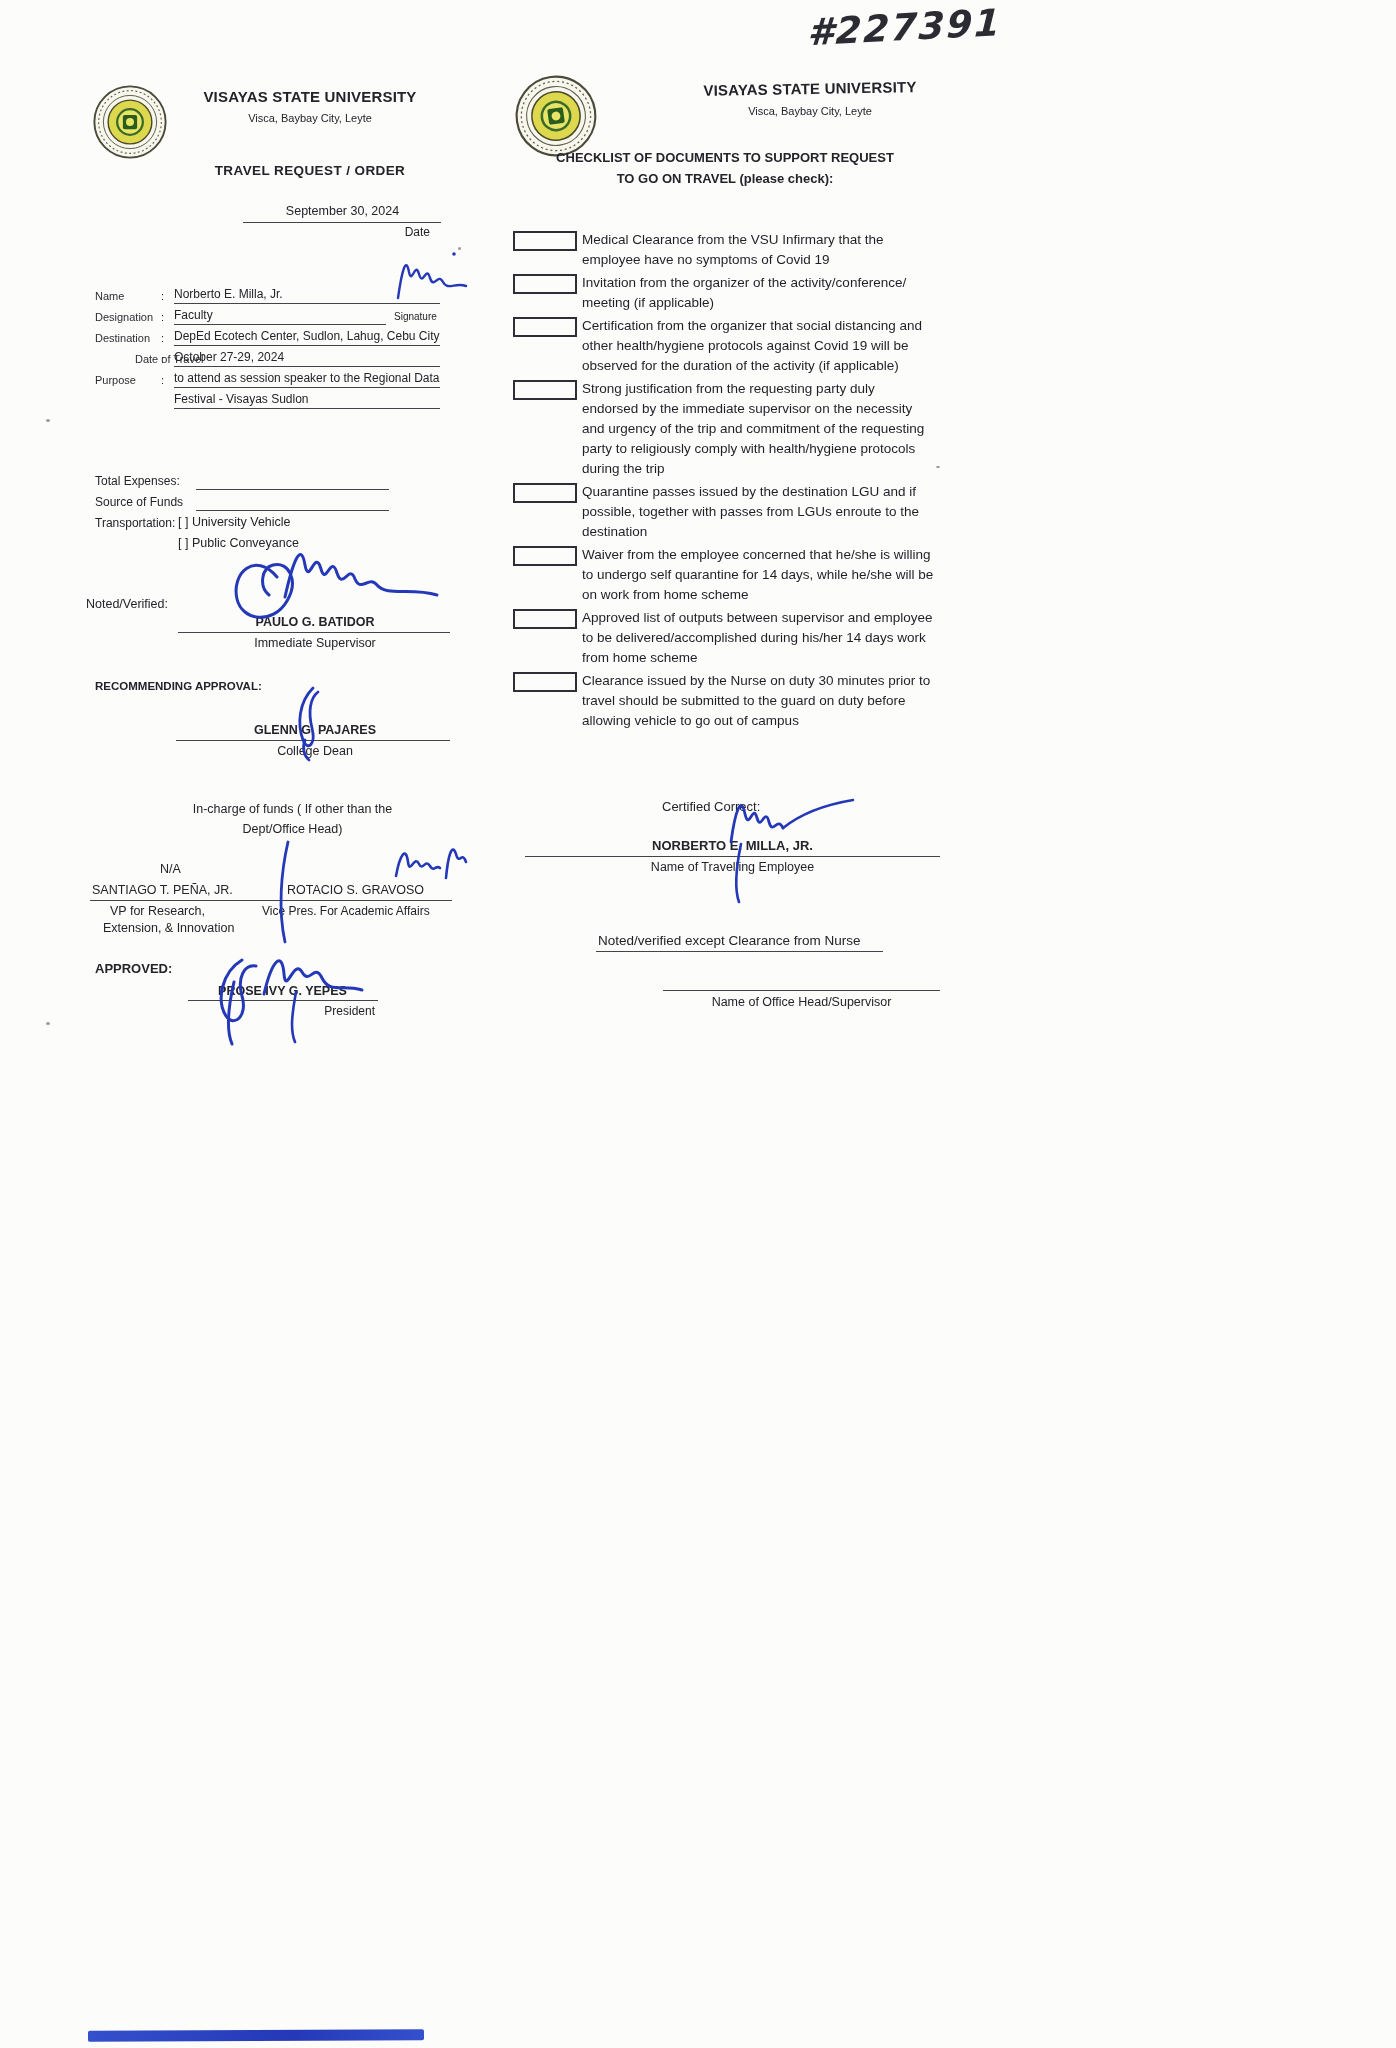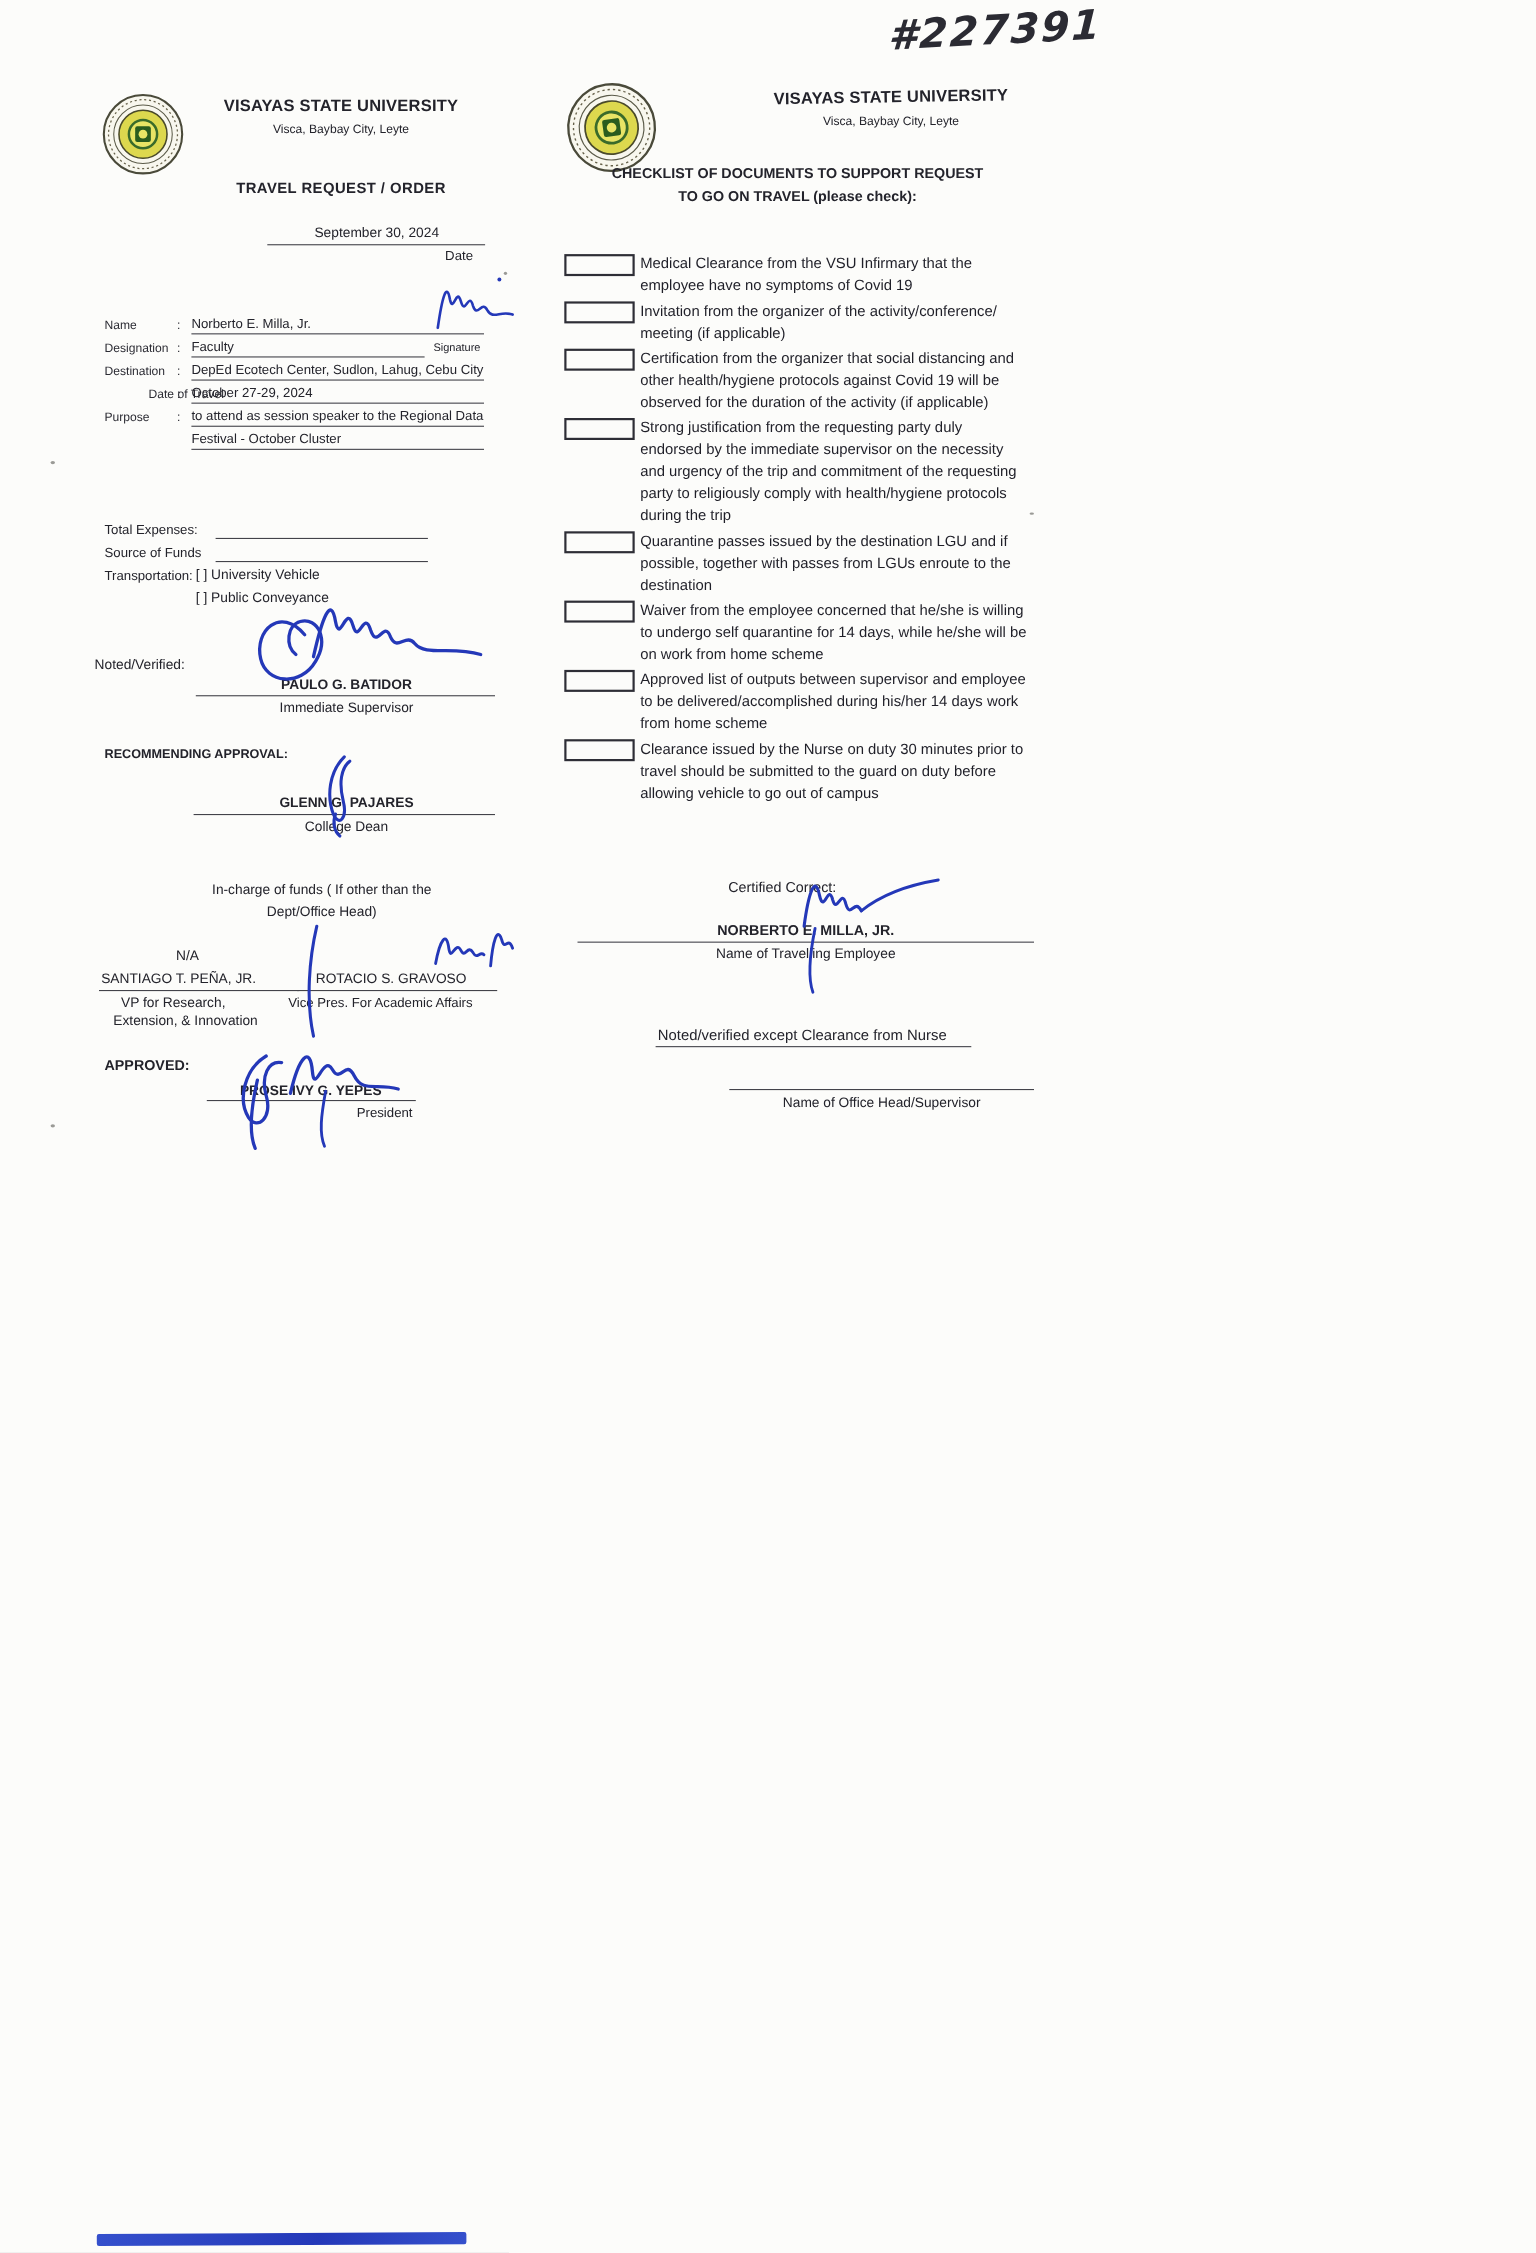--- a/index.html
+++ b/index.html
@@ -96,21 +96,21 @@
   </div>
   <div>
     <span class="flabel" style="top:353px;margin-left:40px;">Date of Travel</span>
     <span class="fcolon" style="top:353px;">:</span>
     <span class="fvalue" style="top:350px;">October 27-29, 2024</span>
   </div>
   <div>
     <span class="flabel" style="top:374px;">Purpose</span>
     <span class="fcolon" style="top:374px;">:</span>
     <span class="fvalue" style="top:371px;">to attend as session speaker to the Regional Data</span>
-    <span class="fvalue" style="top:392px;">Festival - October Cluster</span>
+    <span class="fvalue" style="top:392px;">Festival - Visayas Sudlon</span>
   </div>
 
   <div class="abs t12" style="left:95px; top:474px;">Total Expenses:</div>
   <div class="blankline" style="left:196px; top:476px; width:193px;"></div>
 
   <div class="abs t12" style="left:95px; top:495px;">Source of Funds</div>
   <div class="blankline" style="left:196px; top:497px; width:193px;"></div>
 
   <div class="abs t12" style="left:95px; top:516px;">Transportation:</div>
   <div class="abs t125" style="left:178px; top:515px;">[ ] University Vehicle</div>

